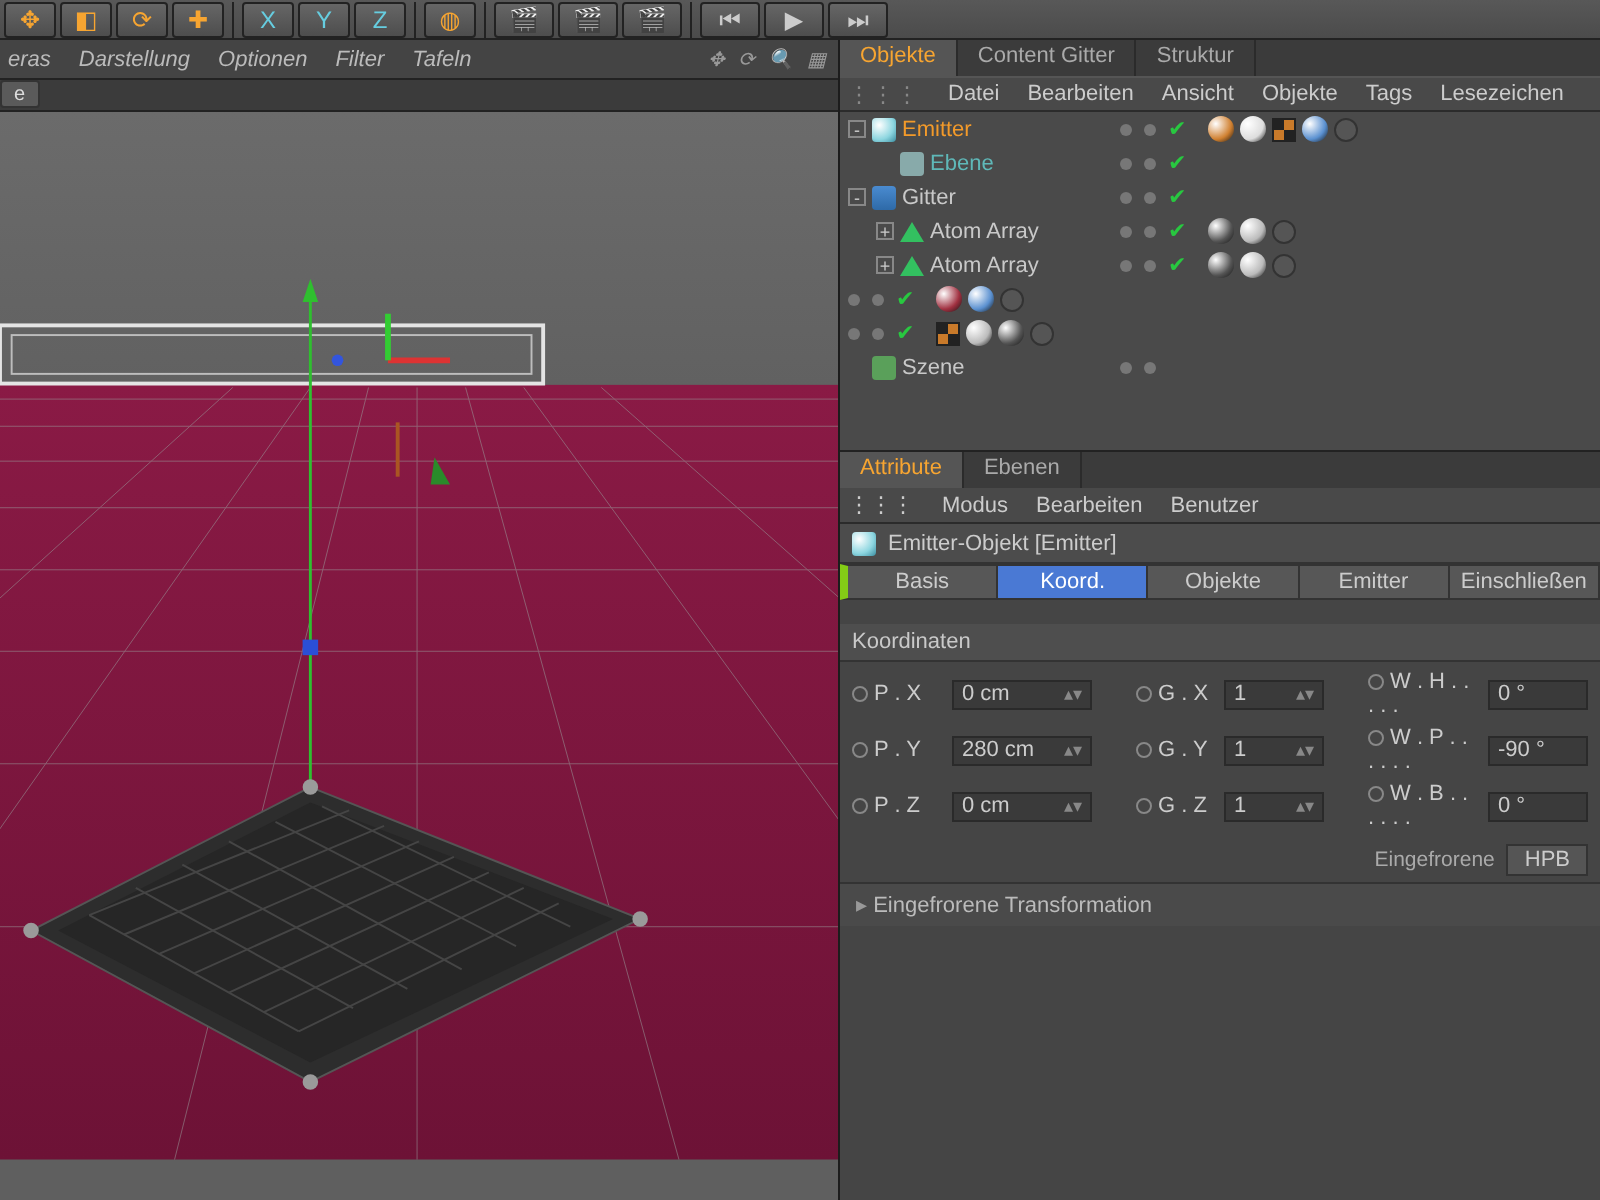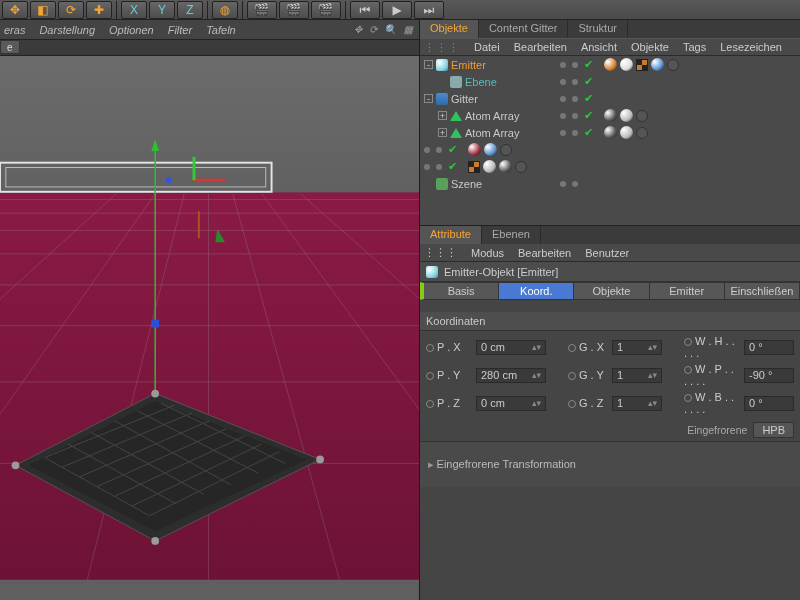--- a/index.html
+++ b/index.html
@@ -59,21 +59,21 @@
   .tabbtn:first-child{border-left:4px solid #84cc16;}
   .tabbtn.sel { background:#4a79d4; color:#fff; }
   .section-h { padding:3px 6px; background:#4e4e4e; color:#c9c9c9; border-bottom:1px solid #333;margin-top:12px;}
   .coords { display:grid; grid-template-columns: 46px 70px 14px 40px 50px 14px 56px 50px; align-items:center; gap:2px 4px; padding:4px 6px; row-gap:4px;}
   .clabel { color:#aaa; font-size:10.5px; }
   .radio { width:8px;height:8px;border:1px solid #888;border-radius:50%; display:inline-block; margin-right:3px; vertical-align:middle;}
   .numbox { height:15px; background:#3a3a3a; border:1px solid #2a2a2a; color:#ddd; padding:0 4px; display:flex; align-items:center; justify-content:space-between; }
   .spin { color:#888; font-size:9px; line-height:7px; }
   .order-row { display:flex; justify-content:flex-end; align-items:center; padding:3px 6px; gap:6px; }
   .selbox { background:#555; border:1px solid #333; padding:1px 8px; }
-  .collapser { padding:16px 8px; color:#bbb; background:#4a4a4a; border-top:1px solid #333; cursor:pointer;}
+  .collapser { padding:4px 8px; color:#bbb; background:#4a4a4a; border-top:1px solid #333; cursor:pointer;}
   .collapser::before{ content:"▸ "; color:#999;}
 </style>
 </head>
 <body>
 
 <div class="app">
 
   <div class="toolbar">
     <div class="tbtn orange">✥</div>
     <div class="tbtn orange">◧</div>

